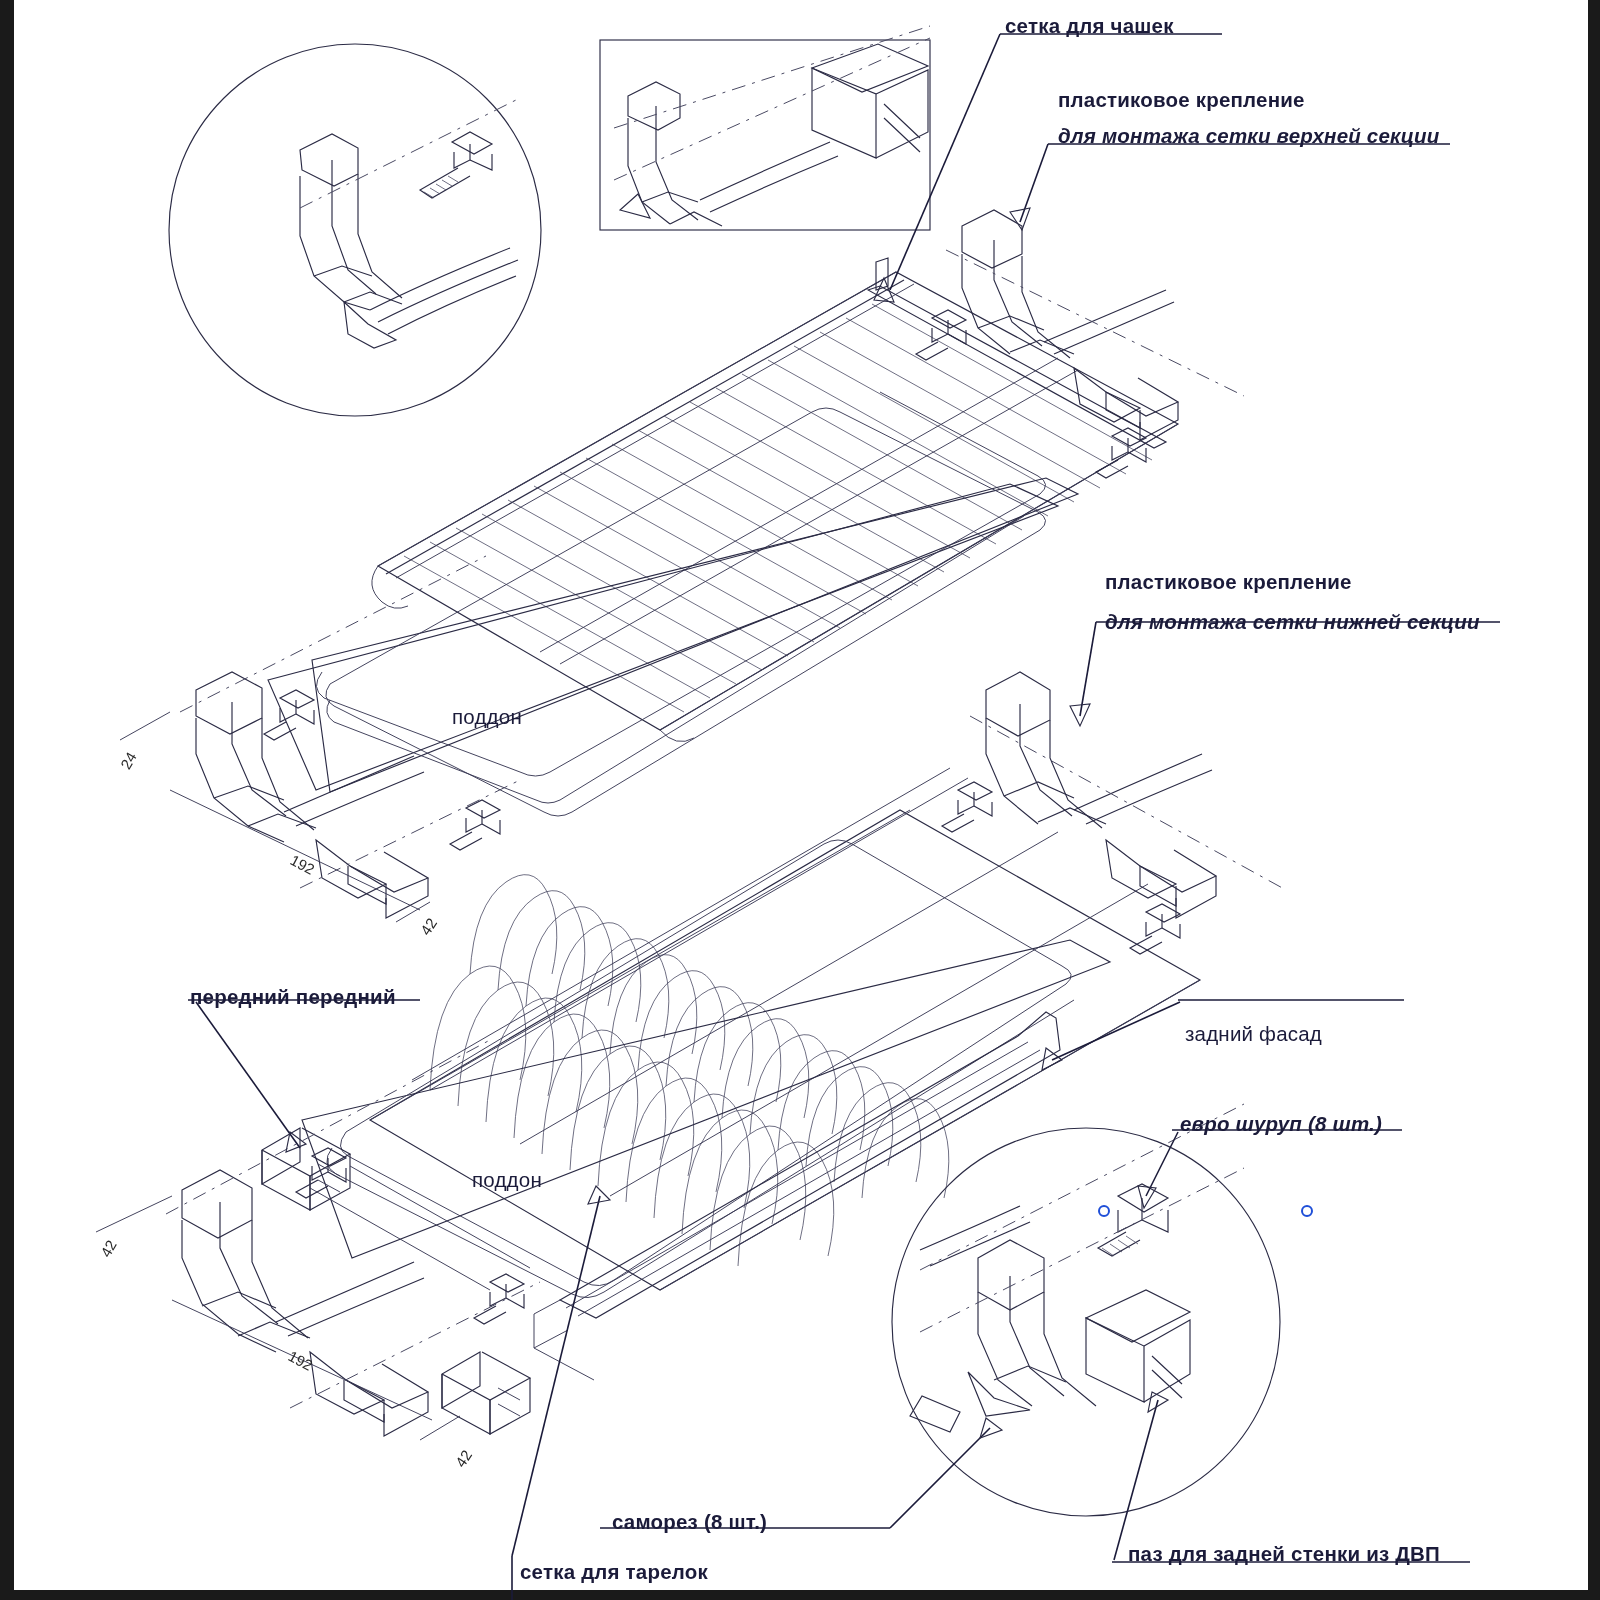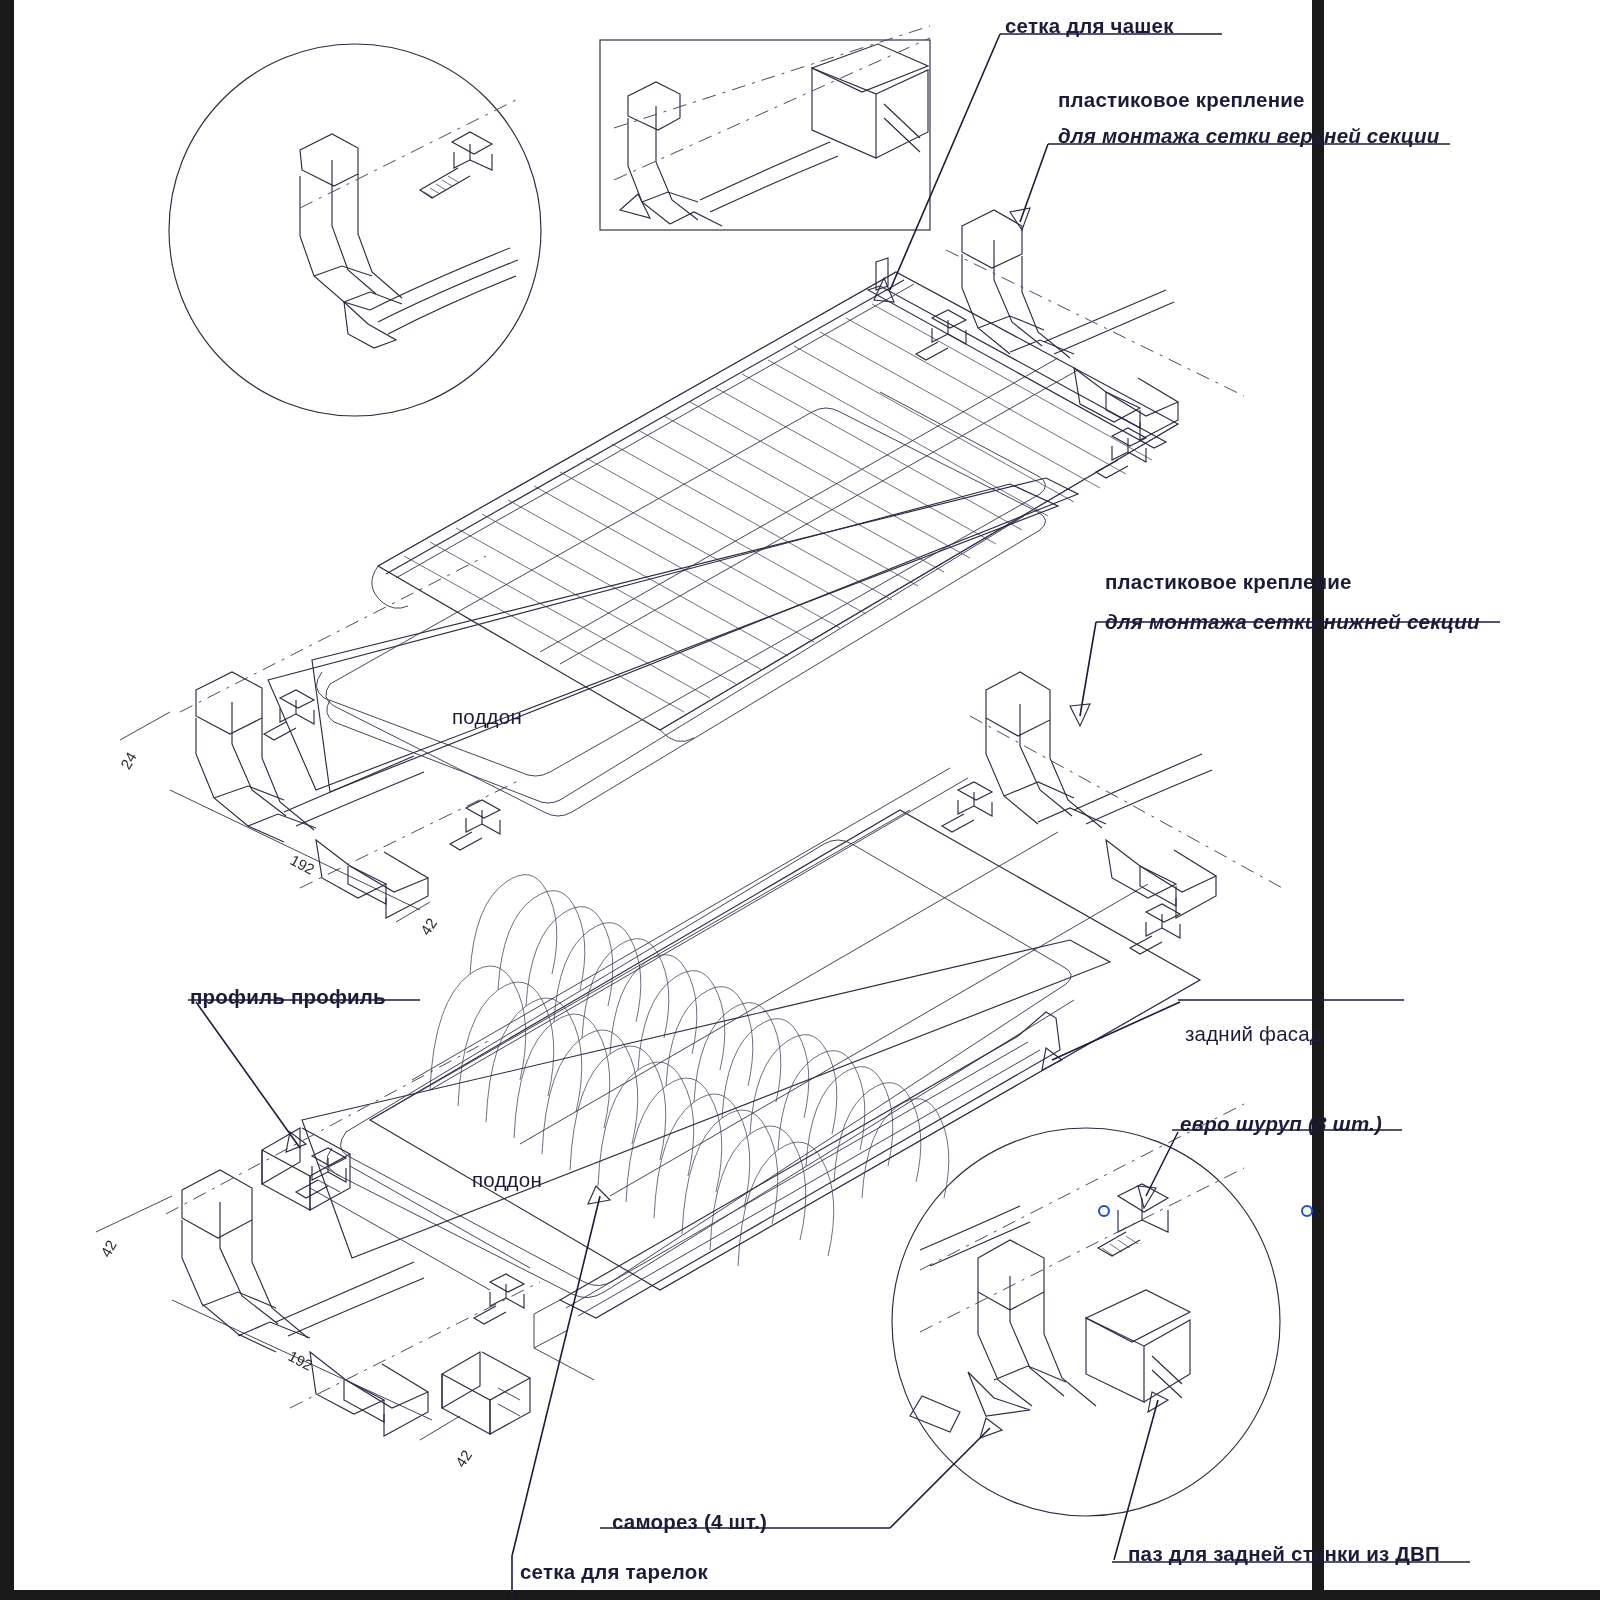--- a/index.html
+++ b/index.html
@@ -1,17 +1,17 @@
 <!DOCTYPE html>
 <html><head>
 <meta charset="utf-8">
 <style>
   html,body{margin:0;padding:0;background:#ffffff;}
   body{width:1600px;height:1600px;overflow:hidden;font-family:"Liberation Sans",sans-serif;}
-  #stage{position:relative;width:1324px;height:1600px;background:#ffffff;}
+  #stage{position:relative;width:1600px;height:1600px;background:#ffffff;}
   .edge-left{position:absolute;left:0;top:0;width:14px;height:1600px;background:#1a1a1a;}
   .edge-right{position:absolute;right:0;top:0;width:12px;height:1600px;background:#1a1a1a;}
   .edge-bottom{position:absolute;left:0;bottom:0;width:1600px;height:10px;background:#1a1a1a;}
   .lbl{position:absolute;color:#1b1b3a;font-size:20.5px;letter-spacing:.2px;white-space:nowrap;}
   .lbl.b{font-weight:bold;}
   .dim{position:absolute;color:#2a2a2a;font-size:15px;white-space:nowrap;}
   svg.draw{position:absolute;left:0;top:0;width:1600px;height:1600px;}
   .ln{stroke:#1b1b3a;stroke-width:1.6;fill:none;}
   .th{stroke:#2b2b45;stroke-width:1.15;fill:none;}
   .thin{stroke:#3a3a55;stroke-width:0.95;fill:none;}
@@ -372,25 +372,25 @@
   <div class="lbl b" style="left:1005px;top:14px;">сетка для чашек</div>
   <div class="lbl b" style="left:1058px;top:88px;">пластиковое крепление</div>
   <div class="lbl b" style="left:1058px;top:124px;font-style:italic;">для монтажа сетки верхней секции</div>
 
   <div class="lbl b" style="left:1105px;top:570px;">пластиковое крепление</div>
   <div class="lbl b" style="left:1105px;top:610px;font-style:italic;">для монтажа сетки нижней секции</div>
 
   <div class="lbl" style="left:452px;top:705px;">поддон</div>
   <div class="lbl" style="left:472px;top:1168px;">поддон</div>
 
-  <div class="lbl b" style="left:190px;top:985px;">профиль профиль</div>
+  <div class="lbl b" style="left:190px;top:985px;">передний передний</div>
   <div class="lbl" style="left:1185px;top:1022px;">задний фасад</div>
 
   <div class="lbl b" style="left:1180px;top:1112px;font-style:italic;">евро шуруп (8 шт.)</div>
-  <div class="lbl b" style="left:612px;top:1510px;">саморез (4 шт.)</div>
+  <div class="lbl b" style="left:612px;top:1510px;">саморез (8 шт.)</div>
   <div class="lbl b" style="left:520px;top:1560px;">сетка для тарелок</div>
   <div class="lbl b" style="left:1128px;top:1542px;">паз для задней стенки из ДВП</div>
 
   <div class="dim" style="left:120px;top:752px;transform:rotate(-60deg);">24</div>
   <div class="dim" style="left:290px;top:856px;transform:rotate(28deg);">192</div>
   <div class="dim" style="left:420px;top:918px;transform:rotate(-56deg);">42</div>
 
   <div class="dim" style="left:100px;top:1240px;transform:rotate(-60deg);">42</div>
   <div class="dim" style="left:288px;top:1352px;transform:rotate(28deg);">192</div>
   <div class="dim" style="left:455px;top:1450px;transform:rotate(-56deg);">42</div>

